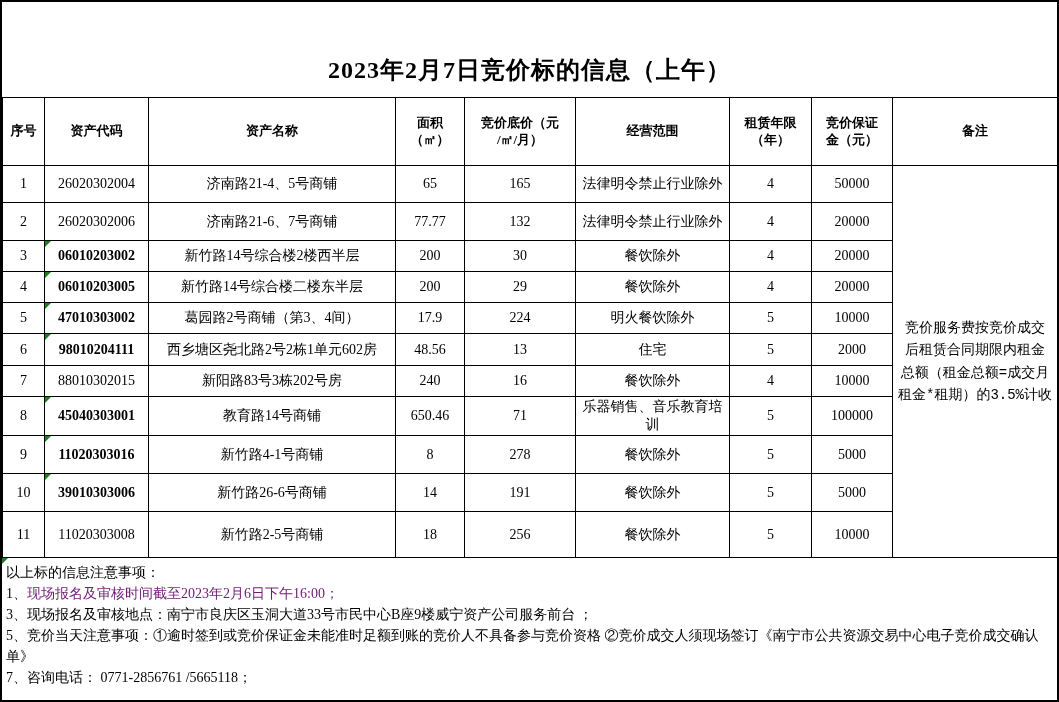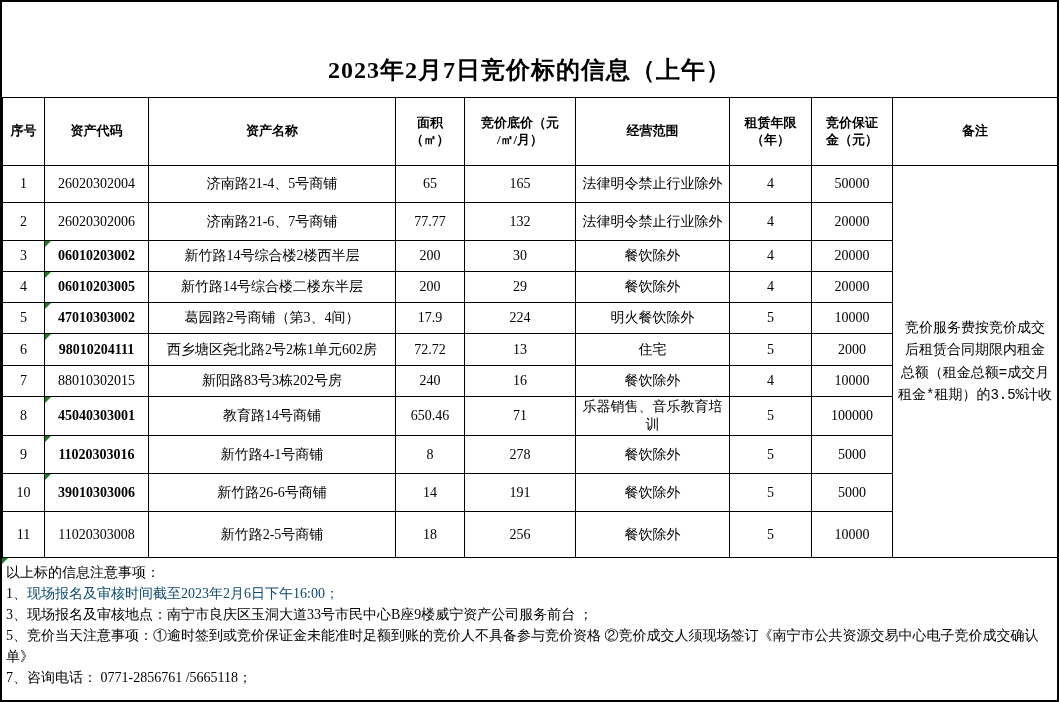--- a/index.html
+++ b/index.html
@@ -48,21 +48,21 @@
     padding: 4px 4px 0 4px;
     font-size: 14px; line-height: 21px;
     position: relative;
   }
   .notes::before {
     content: ""; position: absolute; top: 0; left: 0;
     width: 0; height: 0;
     border-top: 6px solid #1e7e1e;
     border-right: 6px solid transparent;
   }
-  .red { color: #0c4a6e; text-align: right; }
+  .red { color: #701a75; text-align: right; }
 </style>
 </head>
 <body>
 
 <div class="sheet">
 
   <div class="title-row">2023年2月7日竞价标的信息（上午）</div>
 
   <table class="bid-table">
     <colgroup>
@@ -143,21 +143,21 @@
       <td>17.9</td>
       <td>224</td>
       <td>明火餐饮除外</td>
       <td>5</td>
       <td>10000</td>
     </tr>
     <tr style="height:32px">
       <td>6</td>
       <td class="flag">98010204111</td>
       <td>西乡塘区尧北路2号2栋1单元602房</td>
-      <td>72.72</td>
+      <td>48.56</td>
       <td>13</td>
       <td>住宅</td>
       <td>5</td>
       <td>2000</td>
     </tr>
     <tr style="height:31px">
       <td>7</td>
       <td>88010302015</td>
       <td>新阳路83号3栋202号房</td>
       <td>240</td>

